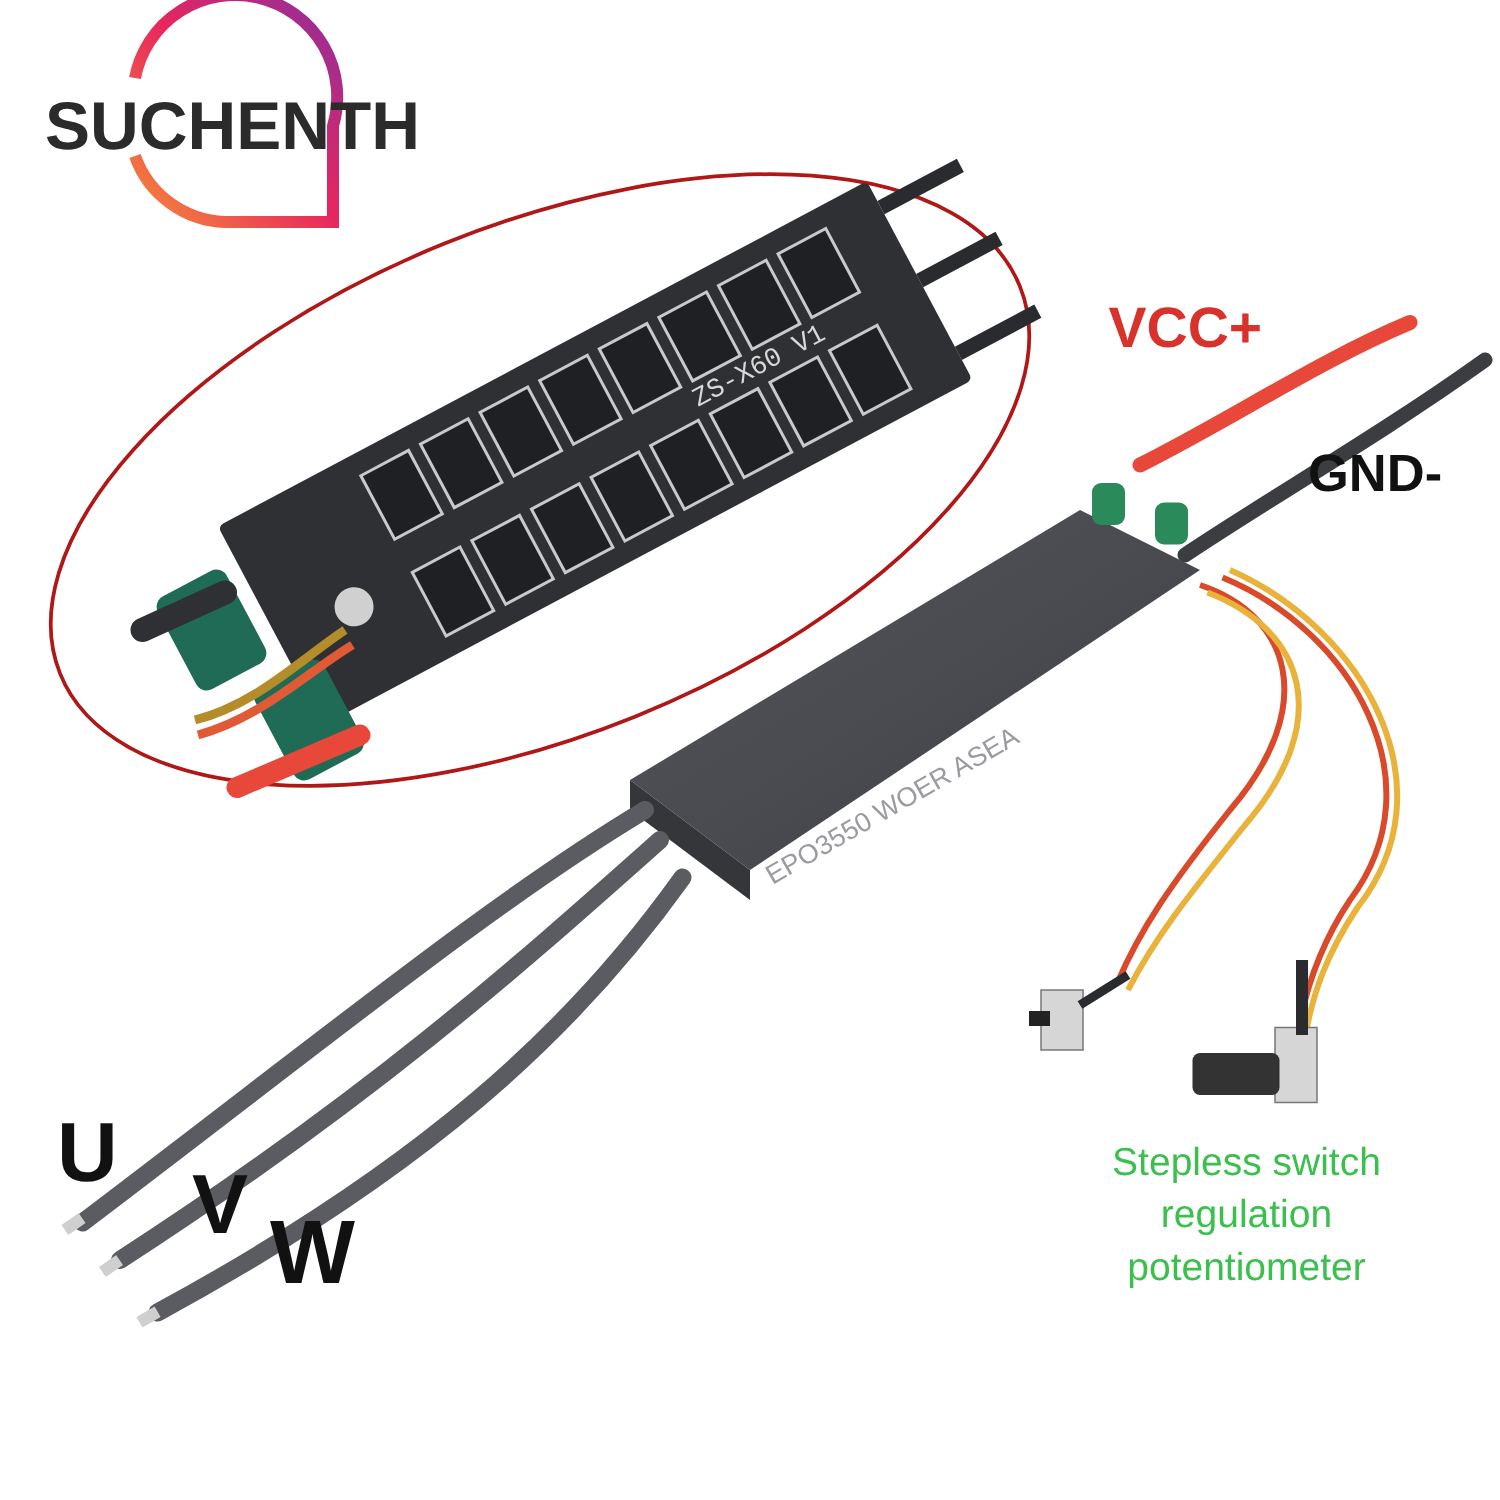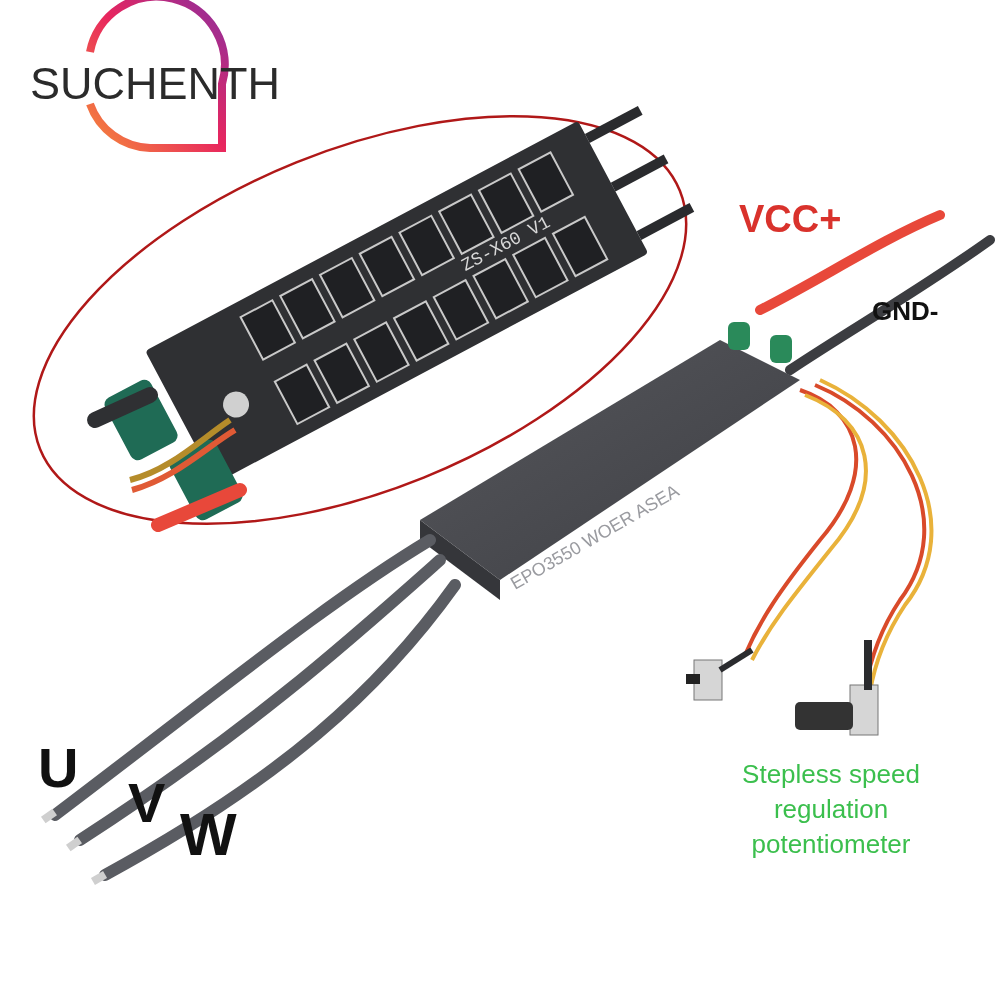--- a/index.html
+++ b/index.html
@@ -1,21 +1,21 @@
 <!DOCTYPE html>
 <html><head>
 <meta charset="utf-8">
 <style>
   html, body { margin:0; padding:0; background:#ffffff; }
   #stage { position:relative; width:1000px; height:1000px; overflow:hidden; background:#ffffff; font-family:"Liberation Sans", sans-serif; }
   svg.art { position:absolute; left:0; top:0; }
   .lbl { position:absolute; font-family:"Liberation Sans", sans-serif; white-space:nowrap; }
-  .brand { left:30px; top:58px; font-size:45px; font-weight:400; color:#2b2b2b; letter-spacing:0px; }
+  .brand { left:30px; top:58px; font-size:45px; font-weight:700; color:#2b2b2b; letter-spacing:0px; }
   .vcc { left:739px; top:198px; font-size:38px; font-weight:700; color:#d9322c; }
-  .gnd { left:872px; top:296px; font-size:26px; font-weight:700; color:#111111; }
+  .gnd { left:872px; top:296px; font-size:35px; font-weight:700; color:#111111; }
   .u { left:38px; top:735px; font-size:56px; font-weight:700; color:#111; }
   .v { left:128px; top:770px; font-size:56px; font-weight:700; color:#111; }
   .w { left:180px; top:800px; font-size:60px; font-weight:700; color:#111; }
   .fwd { left:495px; top:692px; width:210px; text-align:center; font-size:29px; color:#d9442f; line-height:38px; white-space:normal; }
   .pot { left:722px; top:757px; width:218px; text-align:center; font-size:26px; color:#3bbf4d; line-height:35px; white-space:normal; }
   .pcb-text { font-family:"Liberation Mono", monospace; }
 </style>
 </head>
 <body>
 
@@ -116,14 +116,14 @@
       <rect x="92" y="874" width="14" height="8" transform="rotate(-30 99 878)"></rect>
     </g>
   </svg>
 
   <div class="lbl brand">SUCHENTH</div>
   <div class="lbl vcc">VCC+</div>
   <div class="lbl gnd">GND-</div>
   <div class="lbl u">U</div>
   <div class="lbl v">V</div>
   <div class="lbl w">W</div>
-  <div class="lbl pot">Stepless speed regulation potentiometer</div>
+  <div class="lbl pot">Stepless switch regulation potentiometer</div>
 </div>
 
 </body></html>

